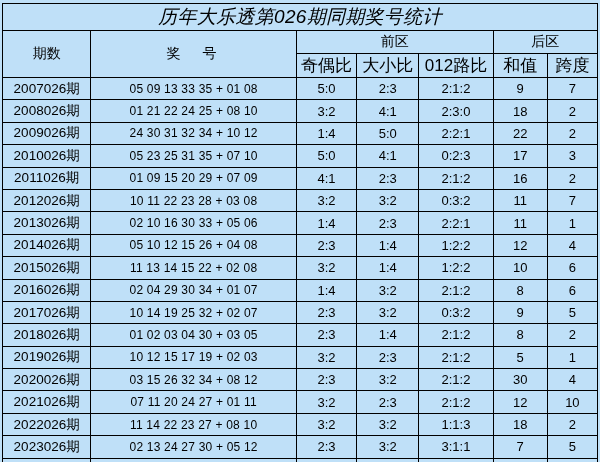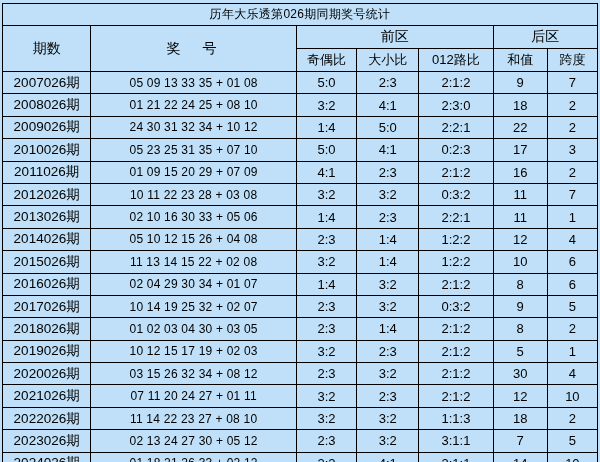--- a/index.html
+++ b/index.html
@@ -30,32 +30,33 @@
   table.stat td, table.stat th {
     border: 1px solid #000;
     text-align: center;
     vertical-align: middle;
     font-weight: normal;
     padding: 0;
     color: #000;
   }
   .title-cell {
     height: 21px;
-    font-size: 12px;
+    font-size: 19px;
     font-weight: bold;
     letter-spacing: 0.3px;
     border: 1px solid #000;
+    font-style: italic;
   }
   .hdr {
     font-size: 14px;
     font-weight: bold;
     height: 22px;
   }
   .hdr-sub {
-    font-size: 13px;
+    font-size: 17px;
     font-weight: bold;
     height: 22px;
   }
   .hdr-num {
     font-size: 14px;
     font-weight: bold;
     letter-spacing: 4px;
   }
   .row-cell {
     font-size: 13.5px;

